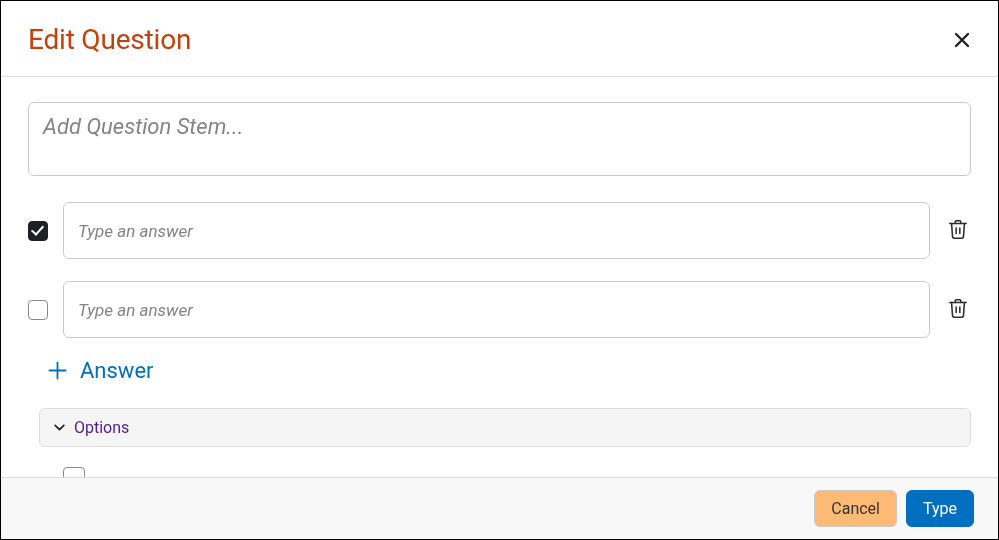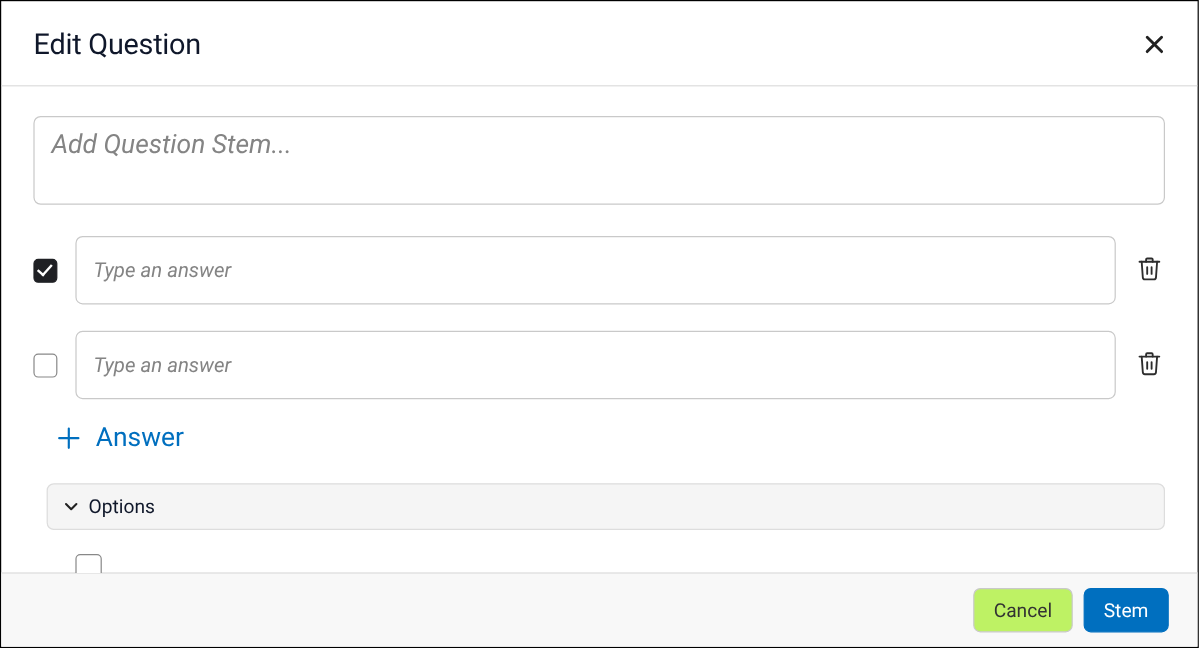--- a/index.html
+++ b/index.html
@@ -1,40 +1,40 @@
 <!DOCTYPE html>
 <html><head>
   <meta charset="utf-8">
   <style>
     * { box-sizing: border-box; margin: 0; padding: 0; font-family: -apple-system, BlinkMacSystemFont, "Segoe UI", Roboto, "Helvetica Neue", Arial, sans-serif; }
     body { background: #fff; width: 999px; height: 540px; overflow: hidden; border: 1px solid #000; }
     .dialog { display: flex; flex-direction: column; height: 100%; }
     .header { display: flex; align-items: center; justify-content: space-between; padding: 22px 24px 20px 27px; border-bottom: 1px solid #ddd; }
-    .header h1 { font-size: 24px; font-weight: 400; color: #0f172a; letter-spacing: -0.2px; }
+    .header h1 { font-size: 28px; font-weight: 400; color: #c2410c; letter-spacing: -0.2px; }
     .close-btn { background: none; border: none; cursor: pointer; padding: 4px; color: #222; }
     .close-btn svg { display: block; }
     .body { flex: 1; padding: 25px 27px 10px 27px; overflow-y: auto; }
     .stem-field { width: 100%; min-height: 63px; border: 1px solid #c9c9c9; border-radius: 6px; padding: 11px 14px; font-size: 22px; font-style: italic; color: #404040; outline: none; resize: none; }
     .stem-field::placeholder, .answer-input::placeholder { font-style: italic; color: #848484; }
     .answers { margin-top: 22px; }
     .answer-row { display: flex; align-items: center; gap: 15px; margin-bottom: 22px; }
     .cb-wrap { width: 20px; height: 20px; flex-shrink: 0; }
     .cb { appearance: none; width: 20px; height: 20px; border: 1.5px solid #888; border-radius: 4px; cursor: pointer; position: relative; background: #fff; }
     .cb:checked { background: #1f2024; border-color: #1f2024; }
     .cb:checked::after { content: ""; position: absolute; left: 5px; top: 1px; width: 5px; height: 10px; border: solid #fff; border-width: 0 2.5px 2.5px 0; transform: rotate(42deg); }
     .answer-input { flex: 1; height: 57px; border: 1px solid #c9c9c9; border-radius: 6px; padding: 0 14px; font-size: 17px; font-style: italic; color: #444; outline: none; }
     .del-btn { background: none; border: none; cursor: pointer; padding: 2px; color: #2d2d2d; flex-shrink: 0; }
     .add-answer { display: inline-flex; align-items: center; gap: 13px; color: #006fbf; font-size: 22px; cursor: pointer; background: none; border: none; padding: 0; margin-left: 20px; margin-top: -2px; }
     .add-answer .plus-ic { width: 19px; height: 19px; display: inline-flex; align-items: center; justify-content: center; }
-    .options-hdr { margin: 24px 0 0 11px; background: #f5f5f5; border: 1px solid #ddd; border-radius: 6px; padding: 9px 13px; display: flex; align-items: center; gap: 8px; cursor: pointer; font-size: 16px; color: #0f172a; width: calc(100% - 11px); }
+    .options-hdr { margin: 24px 0 0 11px; background: #f5f5f5; border: 1px solid #ddd; border-radius: 6px; padding: 9px 13px; display: flex; align-items: center; gap: 8px; cursor: pointer; font-size: 16px; color: #4c1d95; width: calc(100% - 11px); }
     .shuffle-row { display: flex; align-items: center; gap: 12px; margin: 20px 0 0 35px; font-size: 17px; color: #1a1a1a; }
     .shuffle-cb { appearance: none; width: 22px; height: 22px; border: 1.5px solid #888; border-radius: 4px; cursor: pointer; background: #fff; }
     .footer { border-top: 1px solid #ddd; background: #f8f8f8; padding: 12px 24px; display: flex; justify-content: flex-end; gap: 9px; }
     .btn { font-size: 16px; padding: 8px 16px; border-radius: 6px; cursor: pointer; }
-    .btn-cancel { background: #bef264; border: 1px solid #c9c9c9; color: #333; }
+    .btn-cancel { background: #fdba74; border: 1px solid #c9c9c9; color: #333; }
     .btn-save { background: #006fbf; border: 1px solid #006fbf; color: #fff; }
   </style>
 </head>
 <body>
 
 <div class="dialog">
 
   <div class="header">
     <h1>Edit Question</h1>
     <button class="close-btn" aria-label="Close">
@@ -99,16 +99,16 @@
       <label class="shuffle-row">
         <input type="checkbox" class="shuffle-cb" style="">
       </label>
 
     </div>
 
   </div>
 
   <div class="footer">
     <button class="btn btn-cancel">Cancel</button>
-    <button class="btn btn-save">Stem</button>
+    <button class="btn btn-save">Type</button>
   </div>
 
 </div>
 
 </body></html>

